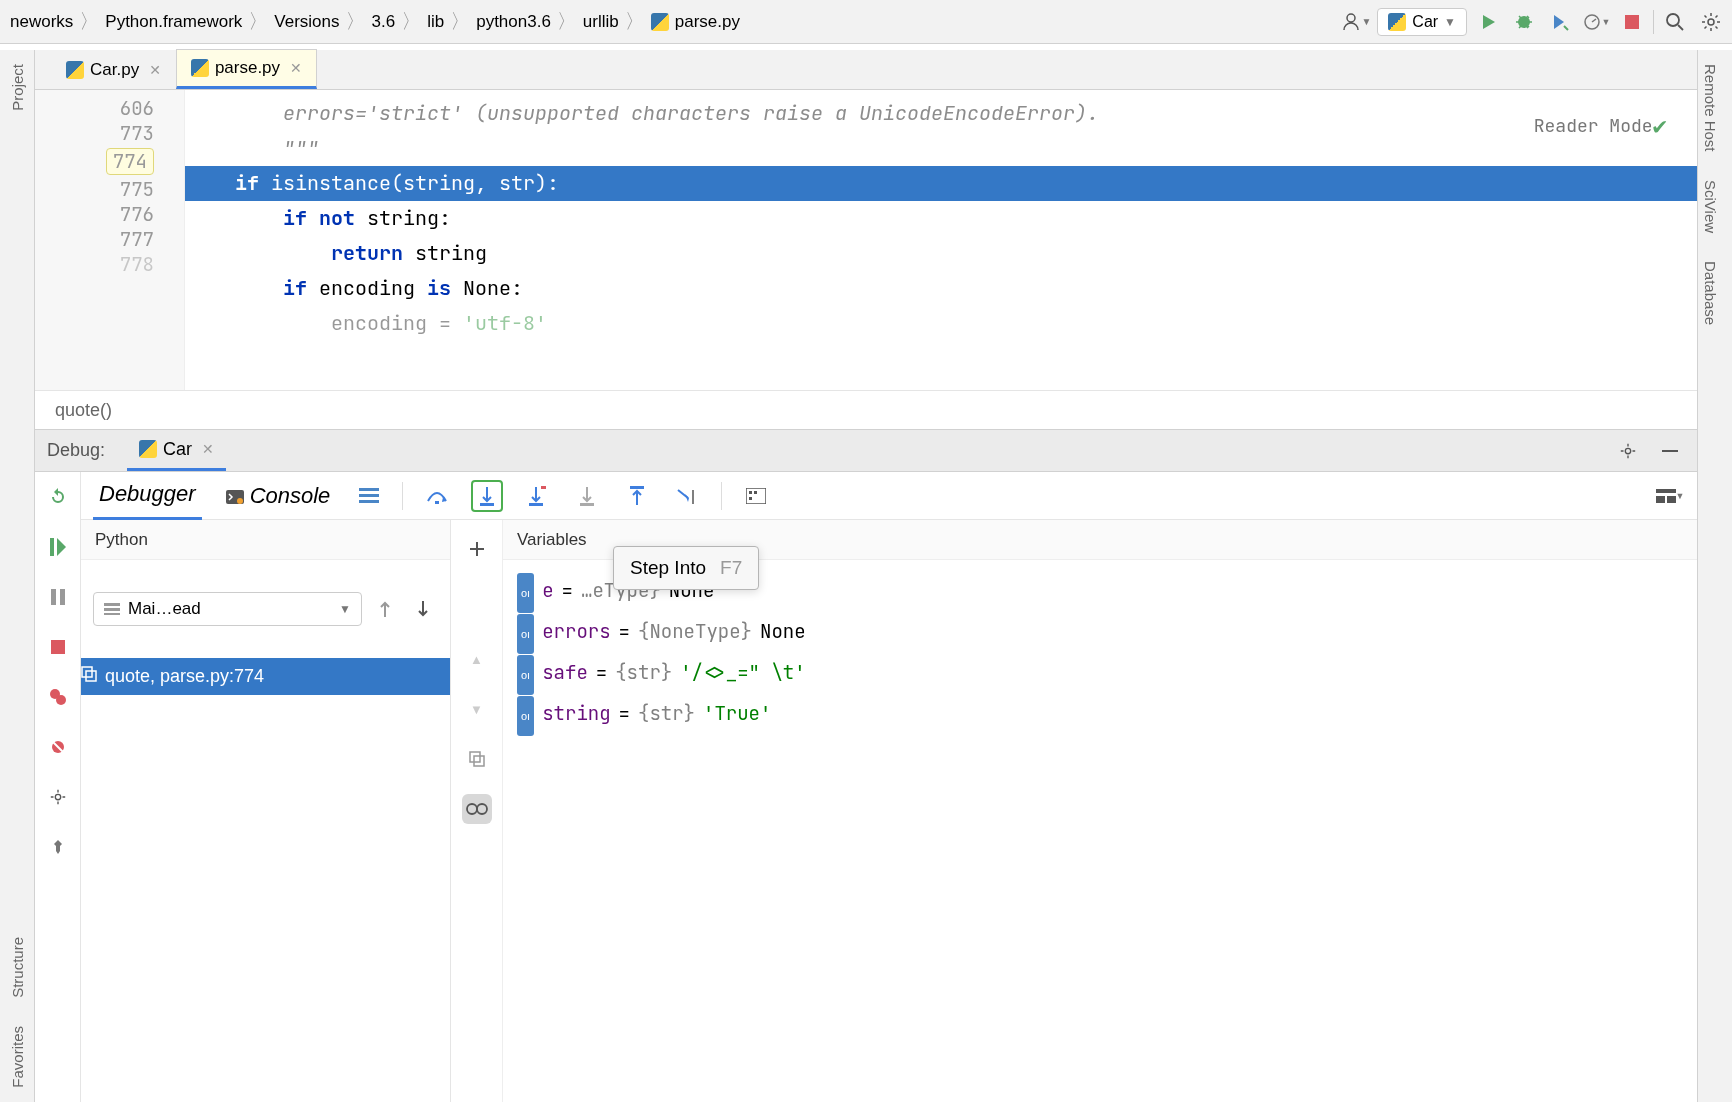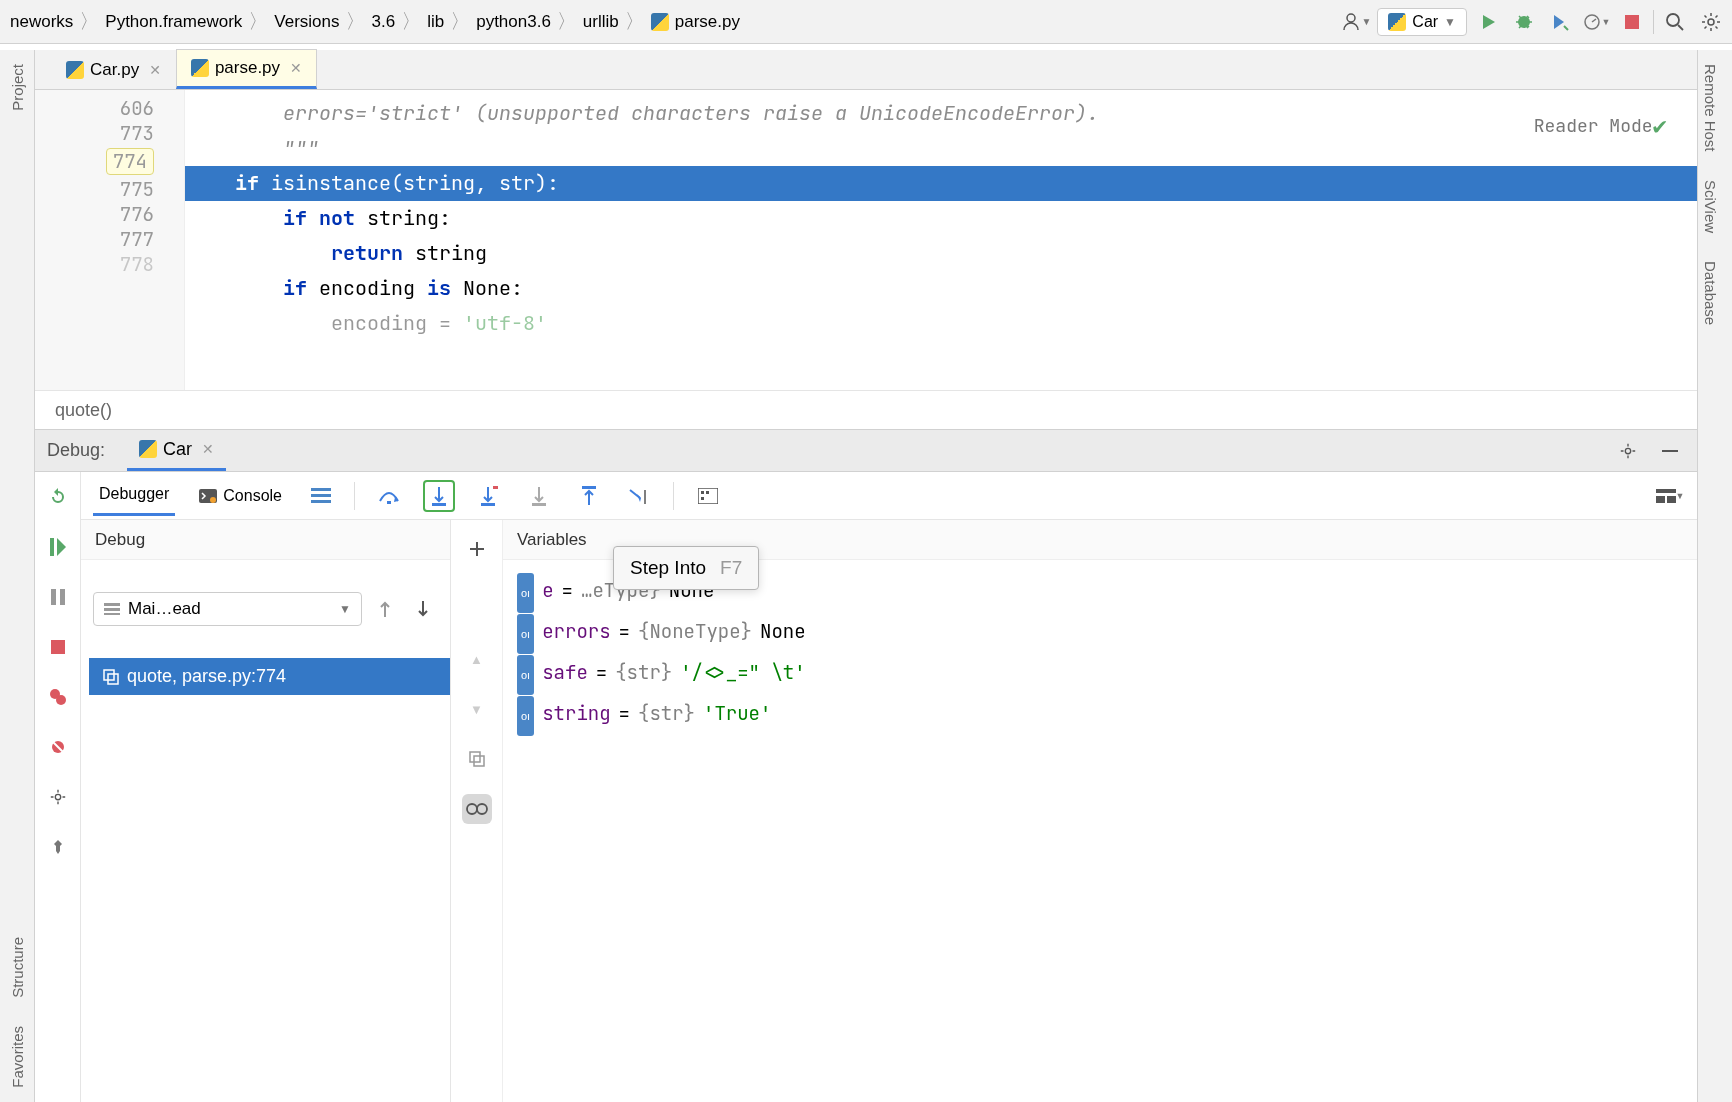--- a/index.html
+++ b/index.html
@@ -37,31 +37,31 @@
 .context-bar { height:40px; display:flex; align-items:center; padding-left:20px; font-size:18px; color:#666; border-bottom:1px solid #d1d1d1; background:#fff; border-top:1px solid #e5e5e5; }
 .debug-header { height:42px; display:flex; align-items:center; background:#ebebeb; border-bottom:1px solid #d1d1d1; padding:0 12px; }
 .debug-label { font-size:18px; color:#555; margin-right:22px; }
 .debug-tab { display:flex; align-items:center; font-size:18px; padding:8px 12px; border-bottom:3px solid #3e7ede; }
 .debug-tab .tab-close { margin-left:10px; }
 .debug-header-right { margin-left:auto; display:flex; gap:12px; }
 .debug-body { flex:1; display:flex; }
 .debug-left-tools { width:46px; background:#fff; border-right:1px solid #e5e5e5; display:flex; flex-direction:column; align-items:center; padding-top:10px; gap:20px; }
 .debug-mid { flex:1; display:flex; flex-direction:column; }
 .debug-toolbar { height:48px; display:flex; align-items:center; background:#fff; border-bottom:1px solid #e5e5e5; padding:0 12px; gap:18px; }
-.dtab { font-size:16px; padding:10px 6px; }
+.dtab { font-size:22px; padding:10px 6px;font-style:italic; }
 .dtab.active { border-bottom:3px solid #3e7ede; }
 .sep { width:1px; height:28px; background:#ddd; }
 .step-btn { width:32px; height:32px; display:flex; align-items:center; justify-content:center; cursor:pointer; border-radius:4px; }
 .step-btn.highlighted { border:2px solid #4caf50; border-radius:4px; }
 .debug-panes { flex:1; display:flex; }
 .frames-panel { width:370px; border-right:1px solid #e5e5e5; display:flex; flex-direction:column; }
 .panel-header { height:40px; display:flex; align-items:center; padding:0 14px; font-size:17px; color:#333; border-bottom:1px solid #eee; background:#fafafa; }
 .thread-selector { margin:32px 12px; display:flex; align-items:center; gap:8px; }
 .thread-dd { flex:1; border:1px solid #ccc; border-radius:4px; padding:6px 10px; font-size:17px; display:flex; align-items:center; justify-content:space-between; background:#fff; }
-.frame-item { padding:8px 14px; font-size:18px; display:flex; align-items:center; gap:8px;margin-left:8px; }
+.frame-item { padding:8px 0; font-size:18px; display:flex; align-items:flex-start; gap:8px; }
 .frame-item.selected { background:#3478c6; color:#fff; }
 .vars-side { width:52px; border-right:1px solid #eee; display:flex; flex-direction:column; align-items:center; padding-top:14px; gap:20px; }
 .vars-panel { flex:1; display:flex; flex-direction:column; position:relative; }
 .vars-list { padding:12px 14px; font-size:19px; font-family:"JetBrains Mono",Menlo,monospace; line-height:38px; }
 .var-row { display:flex; align-items:baseline; gap:8px; }
 .badge-oi { background:#4a86c7; color:#fff; font-size:11px; padding:1px 4px; border-radius:3px; font-family:sans-serif; }
 .var-name { color:#660e7a; }
 .var-type { color:#808080; }
 .var-val { color:#008000; }
 .tooltip { position:absolute; left:110px; top:-14px; background:#f7f7f7; border:1px solid #b5b5b5; border-radius:4px; padding:10px 16px; font-size:19px; display:flex; gap:14px; box-shadow:0 2px 10px rgba(0,0,0,.15); }
@@ -361,21 +361,21 @@
               <rect y="7" width="9" height="7" fill="#555"></rect>
               <rect x="11" y="7" width="9" height="7" fill="#555"></rect>
             </svg>
             <span style="font-size:9px;color:#777">▼</span>
           </div>
       </div>
 
       <div class="debug-panes">
 
         <div class="frames-panel">
-          <div class="panel-header">Debug</div>
+          <div class="panel-header">Python</div>
           <div class="thread-selector">
             <div class="thread-dd">
               <span style="display:flex;align-items:center;gap:8px">
                   <svg width="16" height="12">
                     <rect width="16" height="3" fill="#999"></rect>
                     <rect y="5" width="16" height="3" fill="#999"></rect>
                     <rect y="10" width="16" height="2" fill="#999"></rect>
                   </svg>
                   <span>Mai…ead</span>
                 </span>

